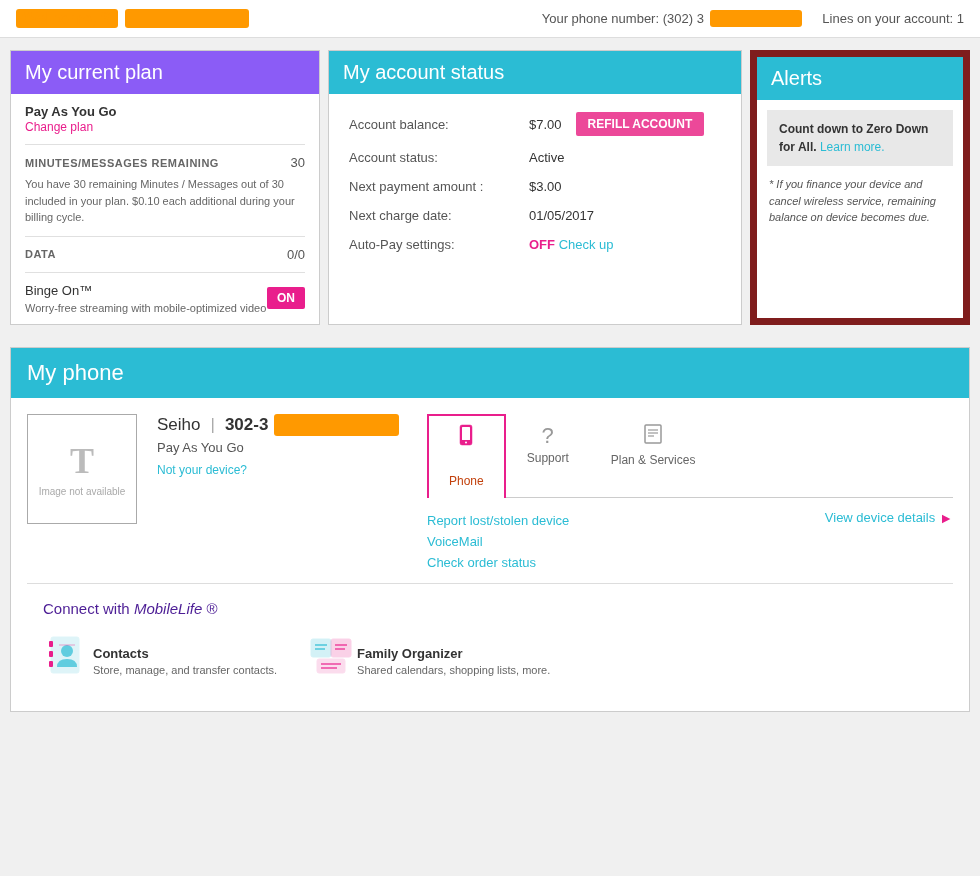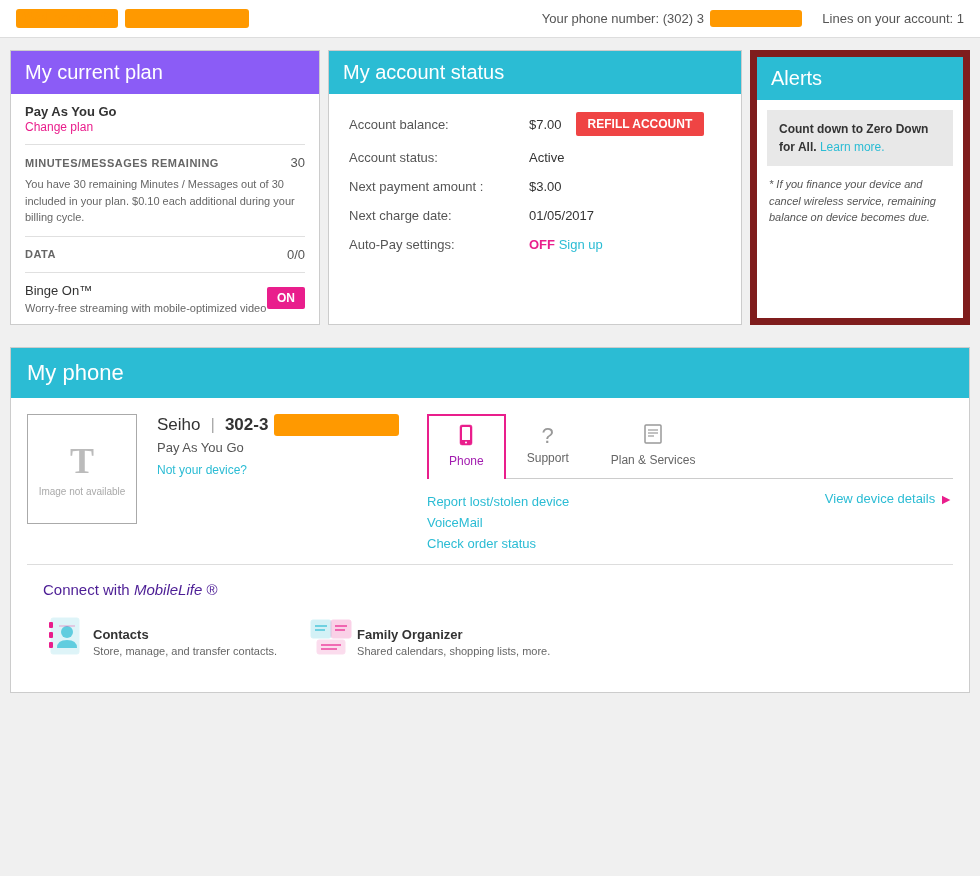--- a/index.html
+++ b/index.html
@@ -73,21 +73,21 @@
       color: #fff;
       font-size: 20px;
       padding: 10px 14px;
       font-weight: normal;
     }
     .status-body { padding: 18px 20px; }
     .status-row { display: flex; align-items: center; margin-bottom: 14px; }
     .status-key { font-size: 13px; color: #555; width: 180px; flex-shrink: 0; }
     .status-val { font-size: 13px; color: #333; font-weight: normal; }
     .refill-btn {
-      background: #ef4444;
+      background: #ec4899;
       color: #fff;
       border: none;
       padding: 5px 12px;
       font-size: 12px;
       border-radius: 2px;
       cursor: pointer;
       font-weight: bold;
       margin-left: 14px;
     }
     .autopay-off { color: #e91e8c; font-weight: bold; }
@@ -314,21 +314,21 @@
       <div class="status-row">
         <span class="status-key">Next charge date:</span>
         <span class="status-val">01/05/2017</span>
       </div>
 
       <div class="status-row">
         <span class="status-key">Auto-Pay settings:</span>
         <span class="status-val">
           <span class="autopay-off">OFF</span>
           <span> </span>
-          <a class="autopay-signup">Sign up</a>
+          <a class="autopay-signup">Check up</a>
         </span>
       </div>
     </div>
   </div>
 
   <div class="panel-alerts">
     <div class="panel-alerts-header">
       <span>Alerts</span>
     </div>
     <div class="alerts-body">
@@ -370,21 +370,21 @@
         <div class="phone-tabs">
 
           <div class="phone-tab active">
             <span class="tab-icon">
               <svg width="22" height="22" viewBox="0 0 22 22" fill="none">
                 <rect x="5" y="1" width="12" height="20" rx="2" fill="#e91e8c" stroke="#e91e8c" stroke-width="0.5"></rect>
                 <rect x="7" y="3" width="8" height="13" rx="0.5" fill="white"></rect>
                 <circle cx="11" cy="18.5" r="1" fill="white"></circle>
               </svg>
             </span>
-            <span style="color:#a21caf;font-size:12px;">Phone</span>
+            <span style="color:#c2410c;font-size:12px;margin-top:20px;">Phone</span>
           </div>
 
           <div class="phone-tab">
             <span class="tab-icon" style="font-size:22px;color:#999;">?</span>
             <span style="color:#666;font-size:12px;">Support</span>
           </div>
 
           <div class="phone-tab">
             <span class="tab-icon">
               <svg width="22" height="22" viewBox="0 0 22 22" fill="none">

